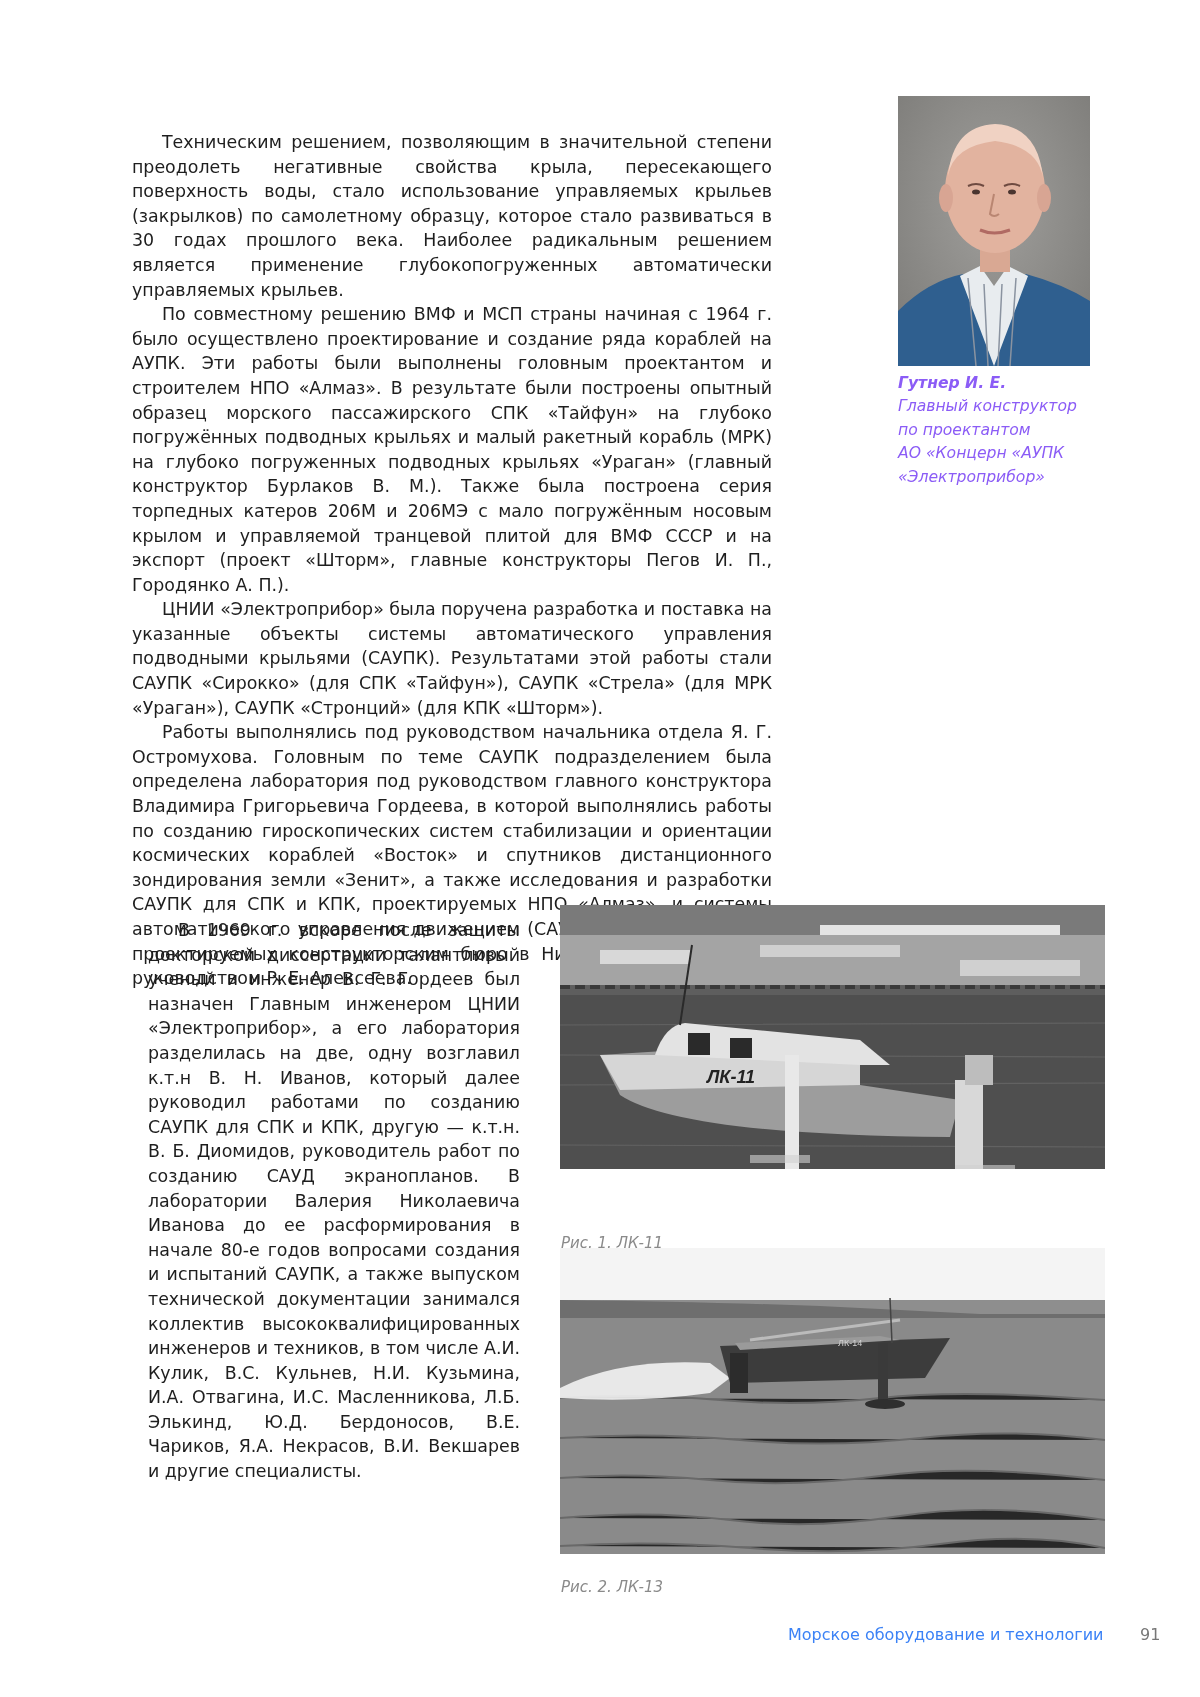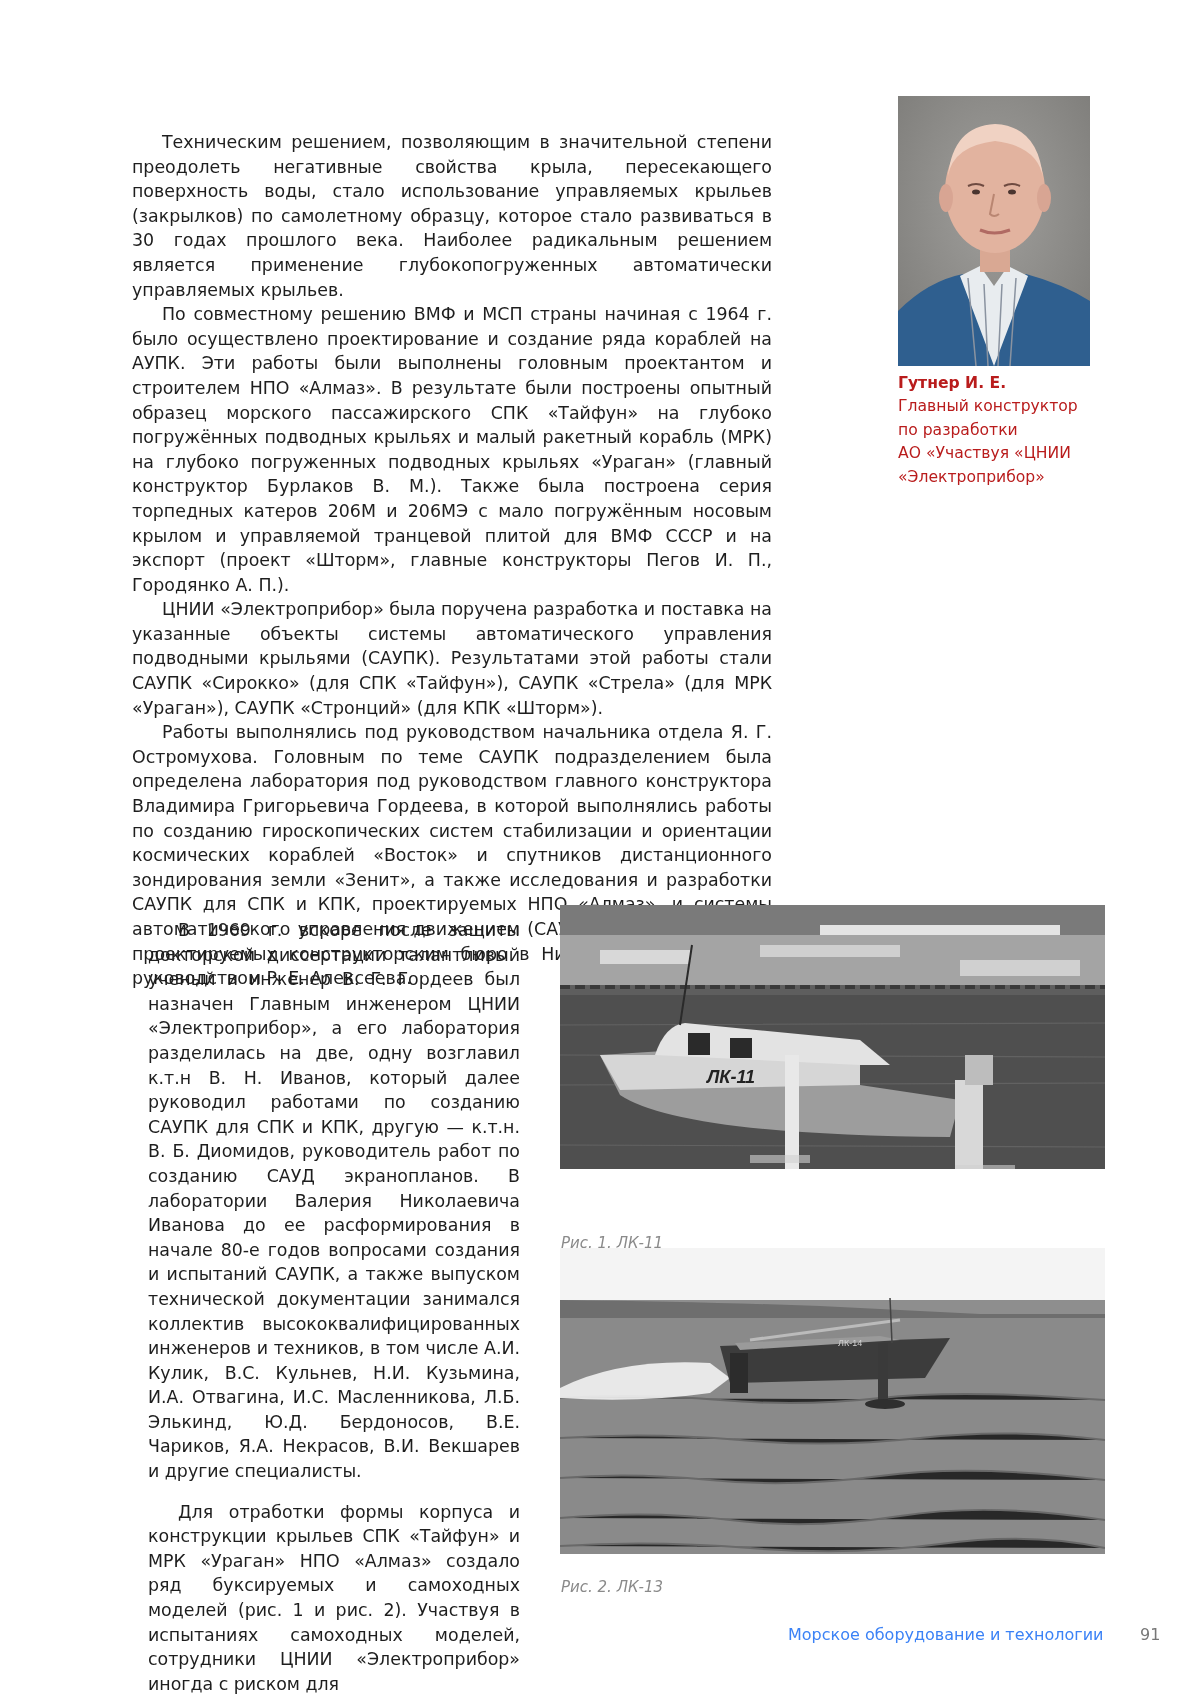--- a/index.html
+++ b/index.html
@@ -7,21 +7,21 @@
       font-family: "DejaVu Sans", "Liberation Sans", sans-serif; color: #1e1e1e; }
     .col-main { position: absolute; left: 132px; top: 100px; width: 640px;
       font-size: 17.4px; line-height: 24.6px; text-align: justify; margin-top: 30px; }
     .col-main p { margin: 0; text-indent: 30px; }
     .wrap-text { position: absolute; left: 132px; top: 902px; width: 404px;
       font-size: 17.4px; line-height: 24.6px; text-align: justify; }
     .wrap-text p { margin: 16px; text-indent: 30px; }
     .portrait { position: absolute; left: 898px; top: 96px; width: 192px; height: 270px;
       overflow: hidden; background: #8f8f8d; }
     .portrait-caption { position: absolute; left: 898px; top: 372px; width: 200px;
-      font-size: 15.6px; line-height: 23.4px; color: #b91c1c; }
+      font-size: 15.6px; line-height: 23.4px; color: #8b5cf6; font-style: italic; }
     .portrait-caption .name { font-weight: bold; }
     .fig { position: absolute; left: 560px; width: 545px; overflow: hidden; background: #6a6a6a; }
     .fig1 { top: 905px; height: 264px; }
     .fig2 { top: 1248px; height: 306px; background: #737373; }
     .fig-caption { position: absolute; left: 561px; font-size: 15px; font-style: italic; color: #8a8a8a; margin-top: 16px; }
     .cap1 { top: 1218px; }
     .cap2 { top: 1562px; }
     .footer-title { position: absolute; left: 788px; top: 1625px; font-size: 16px; color: #3b82f6; }
     .footer-page { position: absolute; left: 1140px; top: 1625px; font-size: 16px; color: #777777; }
     svg { display: block; }
@@ -31,21 +31,20 @@
 
 <div class="col-main">
   <p>Техническим решением, позволяющим в значительной степени преодолеть негативные свойства крыла, пересекающего поверхность воды, стало использование управляемых крыльев (закрылков) по самолетному образцу, которое стало развиваться в 30 годах прошлого века. Наиболее радикальным решением является применение глубокопогруженных автоматически управляемых крыльев.</p>
   <p>По совместному решению ВМФ и МСП страны начиная с 1964 г. было осуществлено проектирование и создание ряда кораблей на АУПК. Эти работы были выполнены головным проектантом и строителем НПО «Алмаз». В результате были построены опытный образец морского пассажирского СПК «Тайфун» на глубоко погружённых подводных крыльях и малый ракетный корабль (МРК) на глубоко погруженных подводных крыльях «Ураган» (главный конструктор Бурлаков В. М.). Также была построена серия торпедных катеров 206М и 206МЭ с мало погружённым носовым крылом и управляемой транцевой плитой для ВМФ СССР и на экспорт (проект «Шторм», главные конструкторы Пегов И. П., Городянко А. П.).</p>
   <p>ЦНИИ «Электроприбор» была поручена разработка и поставка на указанные объекты системы автоматического управления подводными крыльями (САУПК). Результатами этой работы стали САУПК «Сирокко» (для СПК «Тайфун»), САУПК «Стрела» (для МРК «Ураган»), САУПК «Стронций» (для КПК «Шторм»).</p>
   <p>Работы выполнялись под руководством начальника отдела Я. Г. Остромухова. Головным по теме САУПК подразделением была определена лаборатория под руководством главного конструктора Владимира Григорьевича Гордеева, в которой выполнялись работы по созданию гироскопических систем стабилизации и ориентации космических кораблей «Восток» и спутников дистанционного зондирования земли «Зенит», а также исследования и разработки САУПК для СПК и КПК, проектируемых НПО «Алмаз», и системы автоматического управления движением (САУД) для экранопланов, проектируемых конструкторским бюро в Нижнем Новгороде под руководством Р. Е. Алексеева.</p>
 </div>
 
 <div class="wrap-text">
   <p>В 1969 г. вскоре после защиты докторской диссертации талантливый ученый и инженер В. Г. Гордеев был назначен Главным инженером ЦНИИ «Электроприбор», а его лаборатория разделилась на две, одну возглавил к.т.н В. Н. Иванов, который далее руководил работами по созданию САУПК для СПК и КПК, другую — к.т.н. В. Б. Диомидов, руководитель работ по созданию САУД экранопланов. В лаборатории Валерия Николаевича Иванова до ее расформирования в начале 80-е годов вопросами создания и испытаний САУПК, а также выпуском технической документации занимался коллектив высококвалифицированных инженеров и техников, в том числе А.И. Кулик, В.С. Кульнев, Н.И. Кузьмина, И.А. Отвагина, И.С. Масленникова, Л.Б. Элькинд, Ю.Д. Бердоносов, В.Е. Чариков, Я.А. Некрасов, В.И. Векшарев и другие специалисты.</p>
-  <p>Для отработки формы корпуса и конструкции крыльев СПК «Тайфун» и МРК «Ураган» НПО «Алмаз» создало ряд буксируемых и самоходных моделей (рис. 1 и рис. 2). Участвуя в испытаниях самоходных моделей, сотрудники ЦНИИ «Электроприбор» иногда с риском для</p>
 </div>
 
 <div class="portrait" title="Портрет Гутнер И. Е.">
   <svg width="192" height="270" viewBox="0 0 192 270">
     <defs>
       <radialGradient id="bg" cx="50%" cy="40%" r="70%">
         <stop offset="0" stop-color="#a09f9c"></stop>
         <stop offset="1" stop-color="#7d7c79"></stop>
       </radialGradient>
     </defs>
@@ -63,22 +62,22 @@
     <ellipse cx="78" cy="96" rx="4" ry="2.5" fill="#4a3530"></ellipse>
     <ellipse cx="114" cy="96" rx="4" ry="2.5" fill="#4a3530"></ellipse>
     <path d="M96 98 L92 118 Q96 122 101 118" stroke="#b98672" stroke-width="2" fill="none"></path>
     <path d="M82 134 Q96 140 112 134" stroke="#b06a63" stroke-width="3" fill="none"></path>
   </svg>
 </div>
 
 <div class="portrait-caption">
   <div class="name">Гутнер И. Е.</div>
   <div>Главный конструктор</div>
-  <div>по разработки</div>
-  <div>АО «Участвуя «ЦНИИ</div>
+  <div>по проектантом</div>
+  <div>АО «Концерн «АУПК</div>
   <div>«Электроприбор»</div>
 </div>
 
 <div class="fig fig1">
   <svg width="545" height="305" viewBox="0 0 545 305">
     <rect width="545" height="305" fill="#5e5e5e"></rect>
     <rect width="545" height="30" fill="#7a7a7a"></rect>
     <rect y="30" width="545" height="50" fill="#a4a4a4"></rect>
     <rect x="40" y="45" width="90" height="14" fill="#d8d8d8"></rect>
     <rect x="200" y="40" width="140" height="12" fill="#cfcfcf"></rect>

